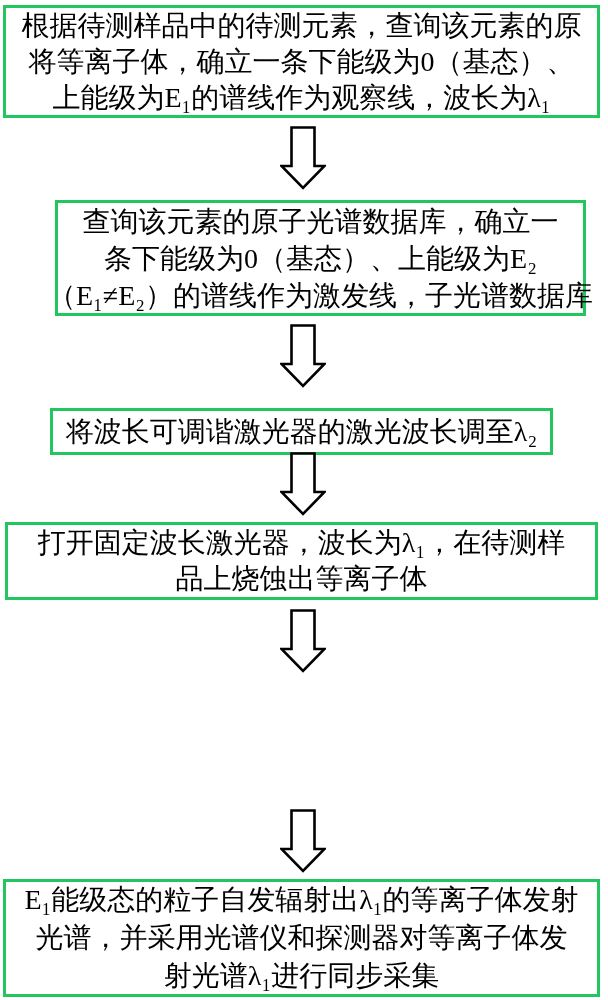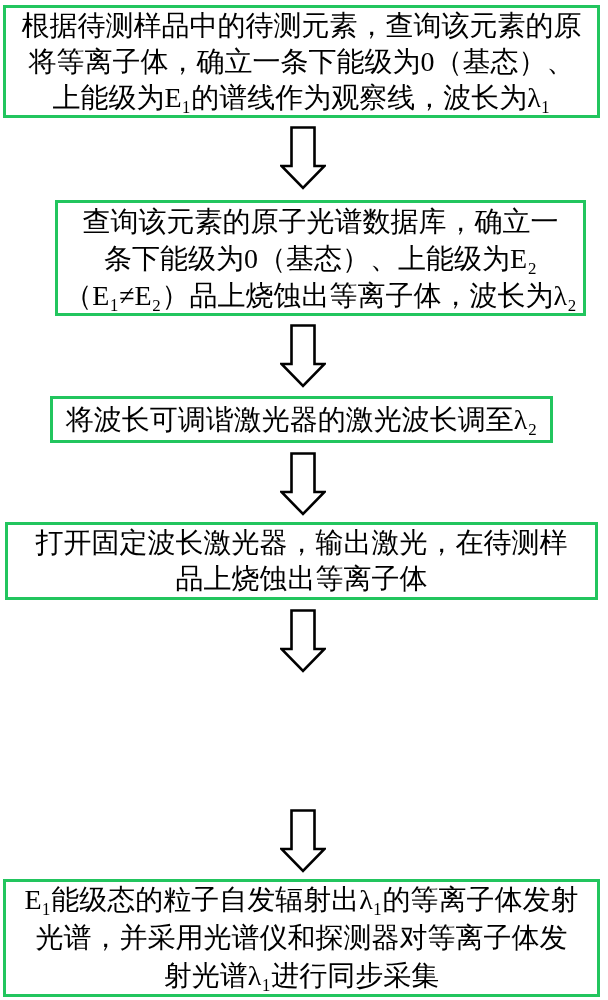--- a/index.html
+++ b/index.html
@@ -28,21 +28,21 @@
     text-align: center;
   }
   .step-box .line {
     display: block;
     white-space: nowrap;
     font-weight: 500;
   }
   
   .box1 { left: 3px;  top: 5px;   width: 597px; height: 113px; font-size: 28px; line-height: 36px; }
   .box2 { left: 37px; top: 200px; width: 531px; height: 116px; font-size: 28px; line-height: 37px; margin-left: 18px; }
-  .box3 { left: 50px; top: 396px; width: 503px; height: 47px;  font-size: 28px; line-height: 40px; }
+  .box3 { left: 50px; top: 408px; width: 503px; height: 47px;  font-size: 28px; line-height: 40px; }
   .box4 { left: 5px;  top: 522px; width: 593px; height: 78px;  font-size: 28px; line-height: 36px; }
   .box5 { left: 5px;  top: 679px; width: 593px; height: 119px; font-size: 28px; line-height: 38px; }
   .box6 { left: 3px;  top: 879px; width: 597px; height: 118px; font-size: 28px; line-height: 38px; }
 
   .arrow {
     position: absolute;
     left: 280px;
     width: 46px;
     height: 64px;
   }
@@ -66,41 +66,41 @@
 
   <div class="arrow arrow1">
     <svg viewBox="0 0 46 64" xmlns="http://www.w3.org/2000/svg">
       <polygon points="11.5,1.5 34.5,1.5 34.5,40 44.5,40 23,62 1.5,40 11.5,40" fill="#ffffff" stroke="#000000" stroke-width="2.6" stroke-linejoin="miter"></polygon>
     </svg>
   </div>
 
   <div class="step-box box2">
     <span class="line">查询该元素的原子光谱数据库，确立一</span>
     <span class="line">条下能级为0（基态）、上能级为E₂</span>
-    <span class="line">（E₁≠E₂）品上烧蚀出等离子体，波长为λ₂</span>
+    <span class="line">（E₁≠E₂）的谱线作为激发线，子光谱数据库</span>
   </div>
 
   <div class="arrow arrow2">
     <svg viewBox="0 0 46 64" xmlns="http://www.w3.org/2000/svg">
       <polygon points="11.5,1.5 34.5,1.5 34.5,40 44.5,40 23,62 1.5,40 11.5,40" fill="#ffffff" stroke="#000000" stroke-width="2.6" stroke-linejoin="miter"></polygon>
     </svg>
   </div>
 
   <div class="step-box box3">
     <span class="line">将波长可调谐激光器的激光波长调至λ₂</span>
   </div>
 
   <div class="arrow arrow3">
     <svg viewBox="0 0 46 64" xmlns="http://www.w3.org/2000/svg">
       <polygon points="11.5,1.5 34.5,1.5 34.5,40 44.5,40 23,62 1.5,40 11.5,40" fill="#ffffff" stroke="#000000" stroke-width="2.6" stroke-linejoin="miter"></polygon>
     </svg>
   </div>
 
   <div class="step-box box4">
-    <span class="line">打开固定波长激光器，输出激光，在待测样</span>
+    <span class="line">打开固定波长激光器，波长为λ₁，在待测样</span>
     <span class="line">品上烧蚀出等离子体</span>
   </div>
 
   <div class="arrow arrow4">
     <svg viewBox="0 0 46 64" xmlns="http://www.w3.org/2000/svg">
       <polygon points="11.5,1.5 34.5,1.5 34.5,40 44.5,40 23,62 1.5,40 11.5,40" fill="#ffffff" stroke="#000000" stroke-width="2.6" stroke-linejoin="miter"></polygon>
     </svg>
   </div>
 
 

